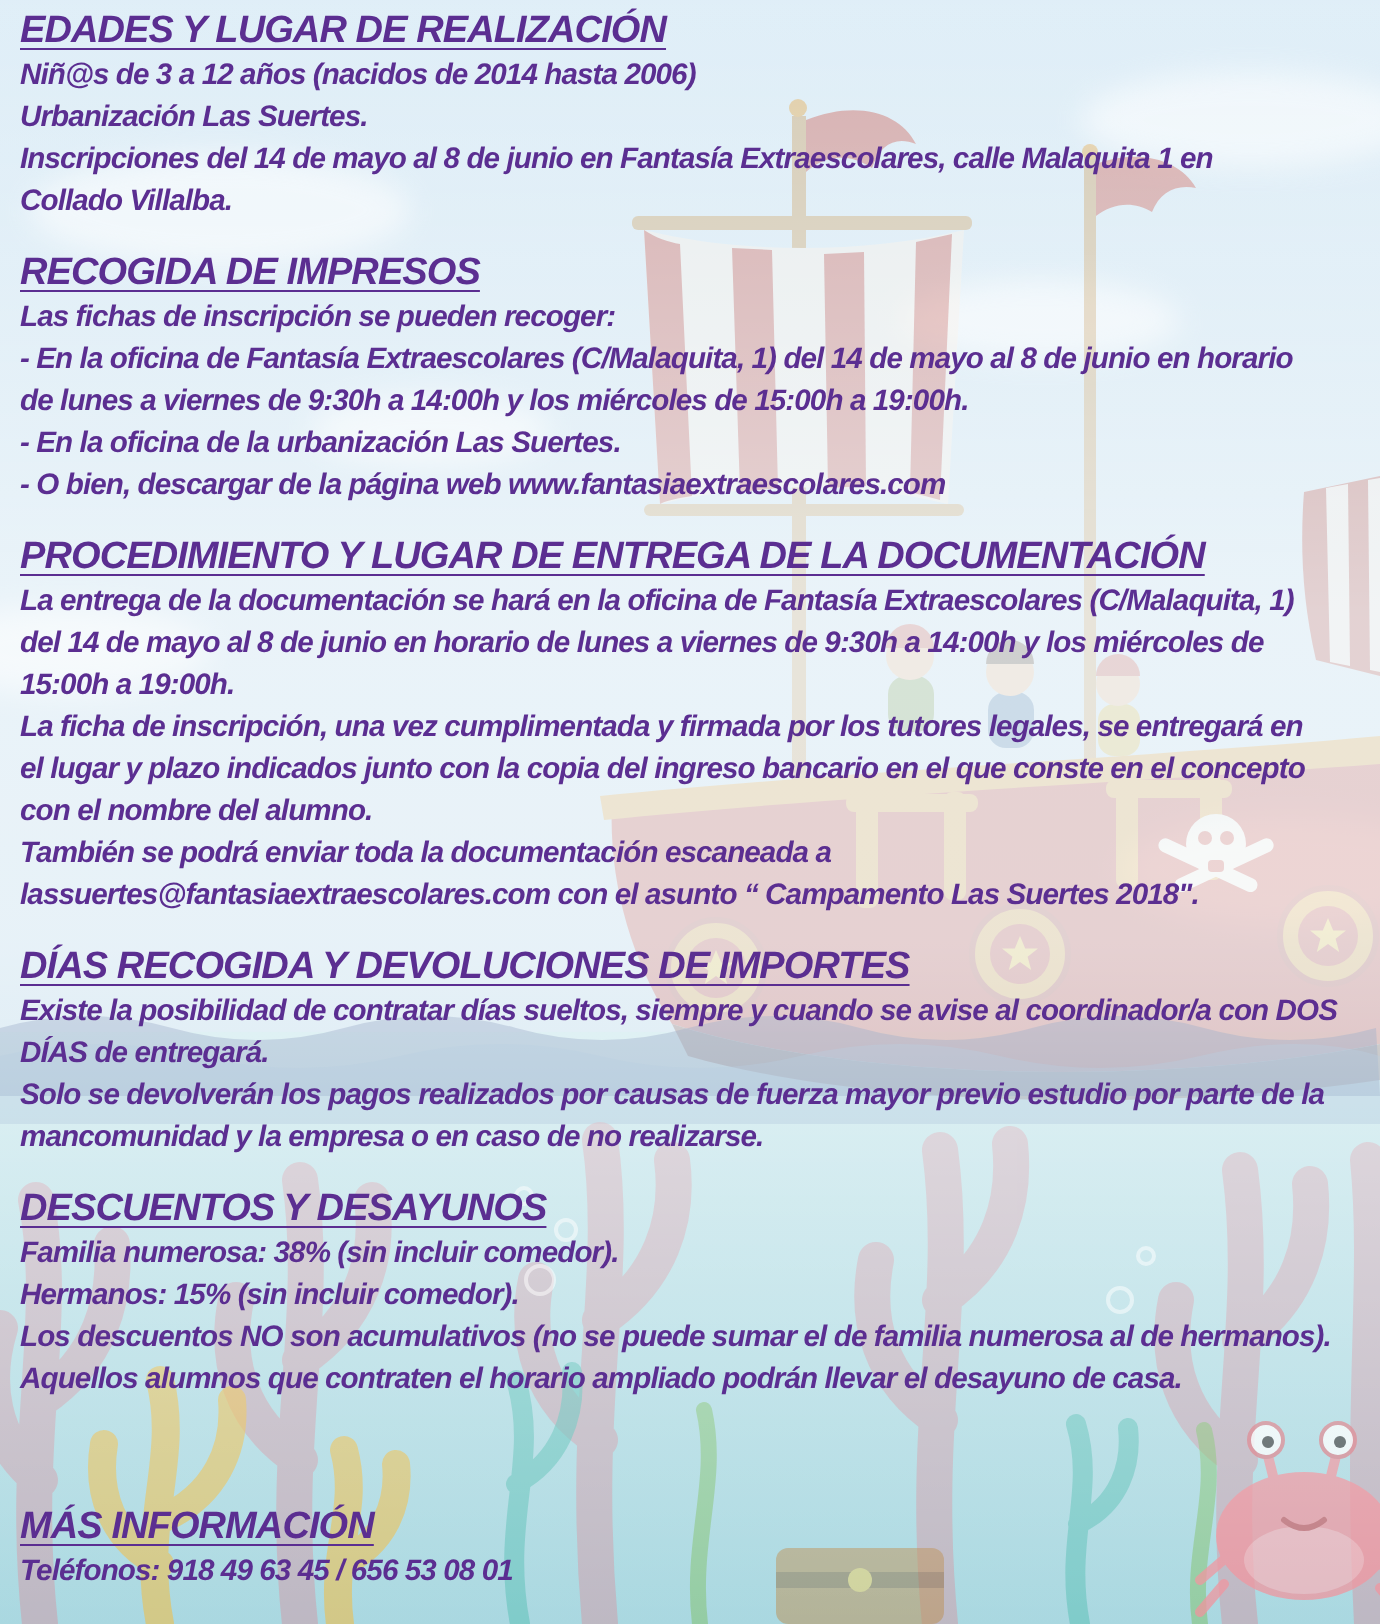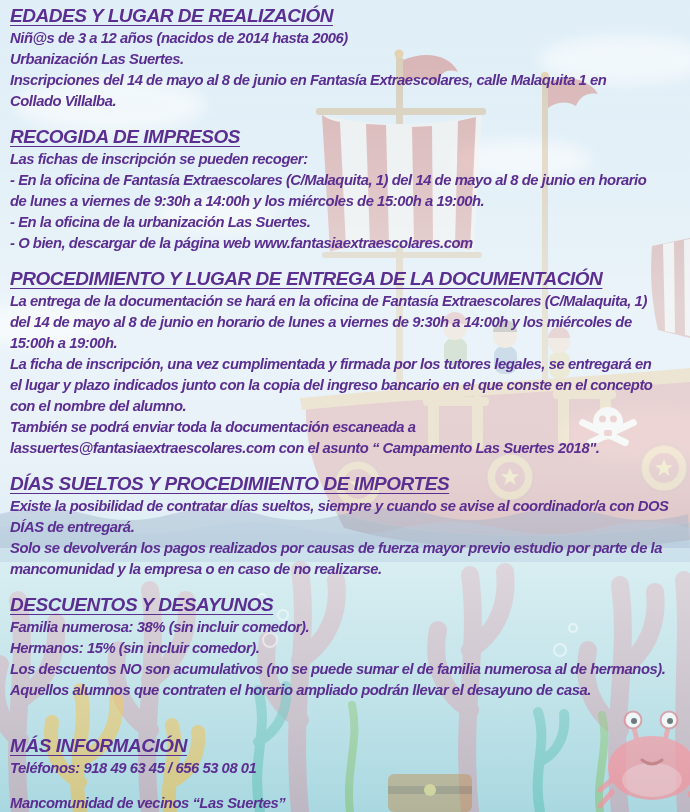--- a/index.html
+++ b/index.html
@@ -7,21 +7,21 @@
     width:690px;height:812px;overflow:hidden;position:relative;
     font-family:"Liberation Sans", sans-serif;background:#d7e9f4;
   }
   .bg{position:absolute;left:0;top:0;width:690px;height:812px;}
   .content{
     position:absolute;left:0;top:0;width:670px;padding:5px 8px 0 10px;
     color:#5b2e91;font-weight:bold;font-style:italic;
     font-size:14.8px;line-height:21px;letter-spacing:-0.45px;
   }
   .section{margin:0 0 14px 0;}
-  .section:nth-of-type(6){margin-top:34px;}
+  .section:nth-of-type(6){margin-top:52px;}
   .heading{
     margin:0;font-size:19px;font-weight:bold;font-style:italic;
     text-decoration:underline;text-underline-offset:3px;display:inline-block;
   }
   .heading-row{line-height:21px;}
   .line{white-space:nowrap;line-height:21px;}
 </style>
 </head>
 <body>
 
@@ -221,21 +221,21 @@
       <div class="line">La entrega de la documentación se hará en la oficina de Fantasía Extraescolares (C/Malaquita, 1)</div>
       <div class="line">del 14 de mayo al 8 de junio en horario de lunes a viernes de 9:30h a 14:00h y los miércoles de</div>
       <div class="line">15:00h a 19:00h.</div>
       <div class="line">La ficha de inscripción, una vez cumplimentada y firmada por los tutores legales, se entregará en</div>
       <div class="line">el lugar y plazo indicados junto con la copia del ingreso bancario en el que conste en el concepto</div>
       <div class="line">con el nombre del alumno.</div>
       <div class="line">También se podrá enviar toda la documentación escaneada a</div>
       <div class="line">lassuertes@fantasiaextraescolares.com con el asunto “ Campamento Las Suertes 2018".</div>
     </section>
     <section class="section">
-      <div class="heading-row"><h2 class="heading">DÍAS SUELTOS Y PROCEDIMIENTO DE IMPORTES</h2></div>
+      <div class="heading-row"><h2 class="heading">DÍAS RECOGIDA Y DEVOLUCIONES DE IMPORTES</h2></div>
       <div class="line">Existe la posibilidad de contratar días sueltos, siempre y cuando se avise al coordinador/a con DOS</div>
       <div class="line">DÍAS de entregará.</div>
       <div class="line">Solo se devolverán los pagos realizados por causas de fuerza mayor previo estudio por parte de la</div>
       <div class="line">mancomunidad y la empresa o en caso de no realizarse.</div>
     </section>
     <section class="section">
       <div class="heading-row"><h2 class="heading">DESCUENTOS Y DESAYUNOS</h2></div>
       <div class="line">Familia numerosa: 38% (sin incluir comedor).</div>
       <div class="line">Hermanos: 15% (sin incluir comedor).</div>
       <div class="line">Los descuentos NO son acumulativos (no se puede sumar el de familia numerosa al de hermanos).</div>

